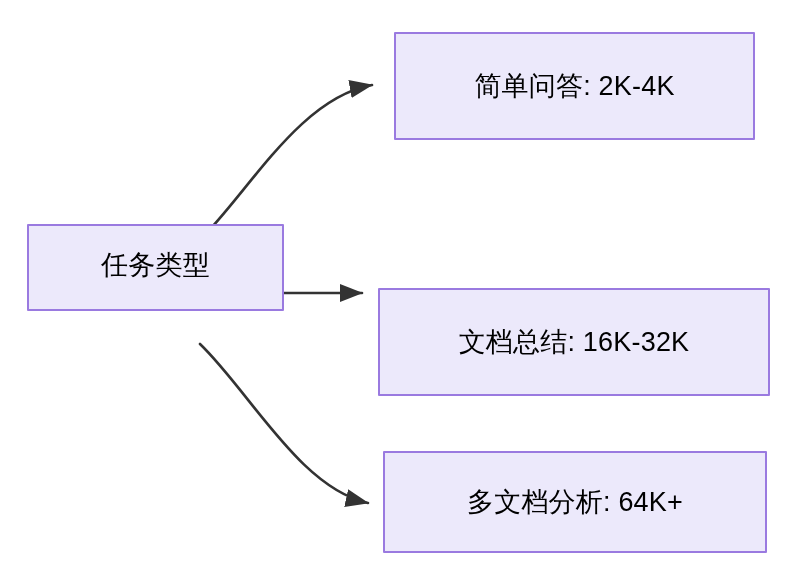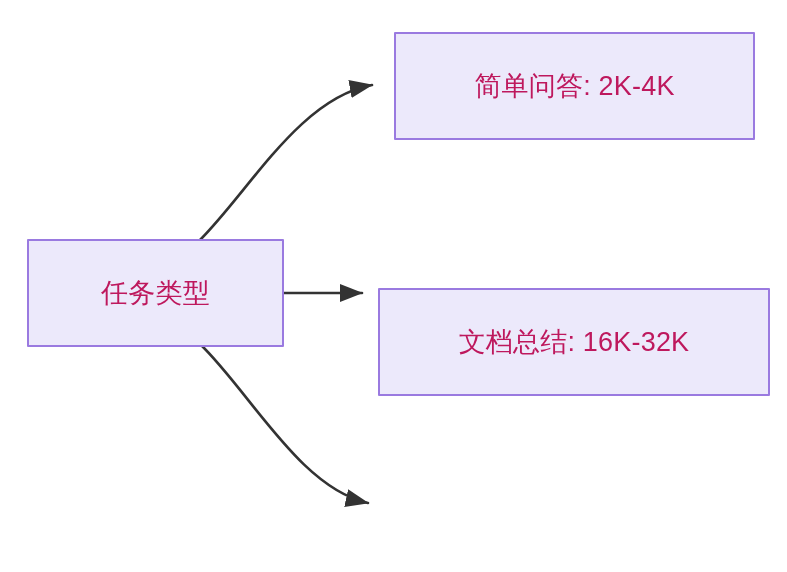--- a/index.html
+++ b/index.html
@@ -27,34 +27,35 @@
   }
   .node {
     position: absolute;
     box-sizing: border-box;
     background: #ece9fb;
     border: 2px solid #9a7ae0;
     border-radius: 1px;
     display: flex;
     align-items: center;
     justify-content: center;
-    color: #be185d;
+    color: #000000;
     font-size: 27px;
     line-height: 1.2;
     letter-spacing: 0.2px;
     white-space: nowrap;
   }
   .node-label {
     display: block;
   }
   #node-root {
     left: 27px;
-    top: 239px;
+    top: 224px;
     width: 257px;
-    height: 108px;
+    height: 87px;
+    font-family: Liberation Mono, monospace;
   }
   #node-simple-qa {
     left: 394px;
     top: 32px;
     width: 361px;
     height: 108px;
   }
   #node-doc-summary {
     left: 378px;
     top: 240px;
@@ -93,14 +94,17 @@
   </div>
 
   <div class="node" id="node-simple-qa">
     <span class="node-label">简单问答: 2K-4K</span>
   </div>
 
   <div class="node" id="node-doc-summary">
     <span class="node-label">文档总结: 16K-32K</span>
   </div>
 
+  <div class="node" id="node-multi-doc">
+    <span class="node-label">多文档分析: 64K+</span>
+  </div>
 
 </div>
 
 </body></html>

